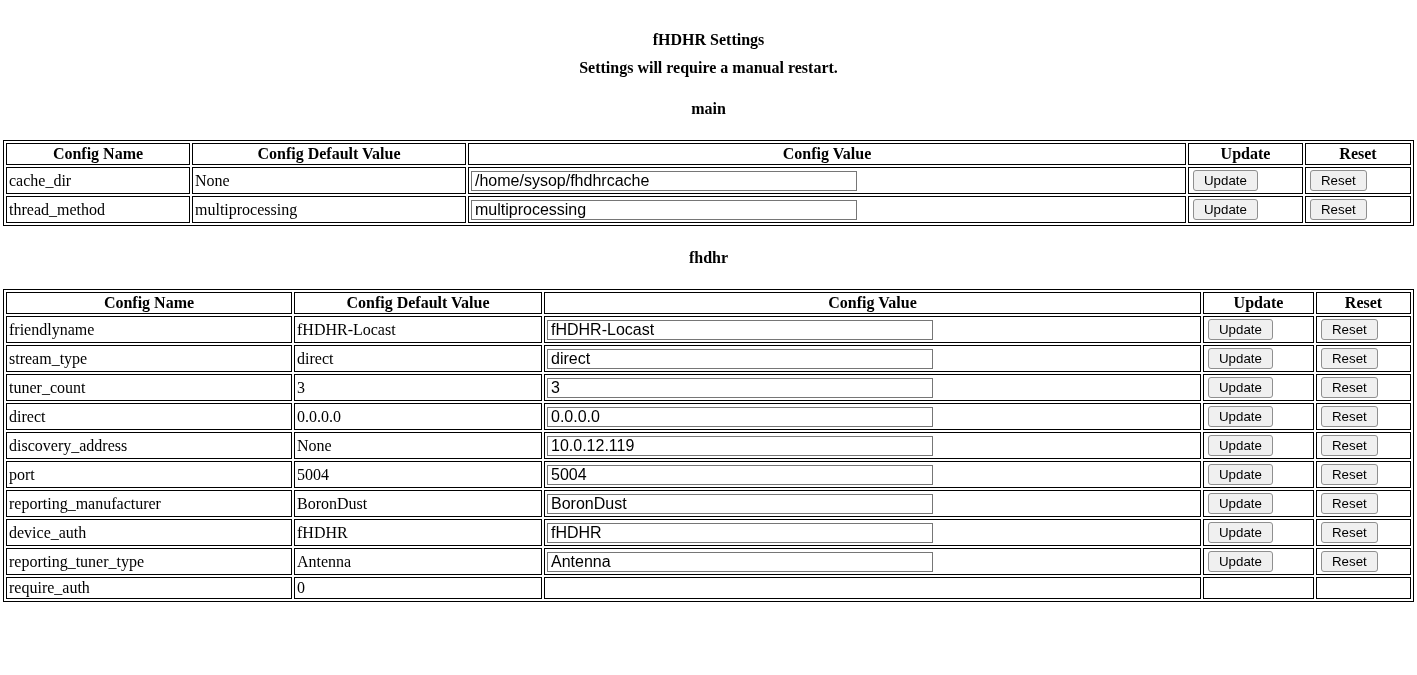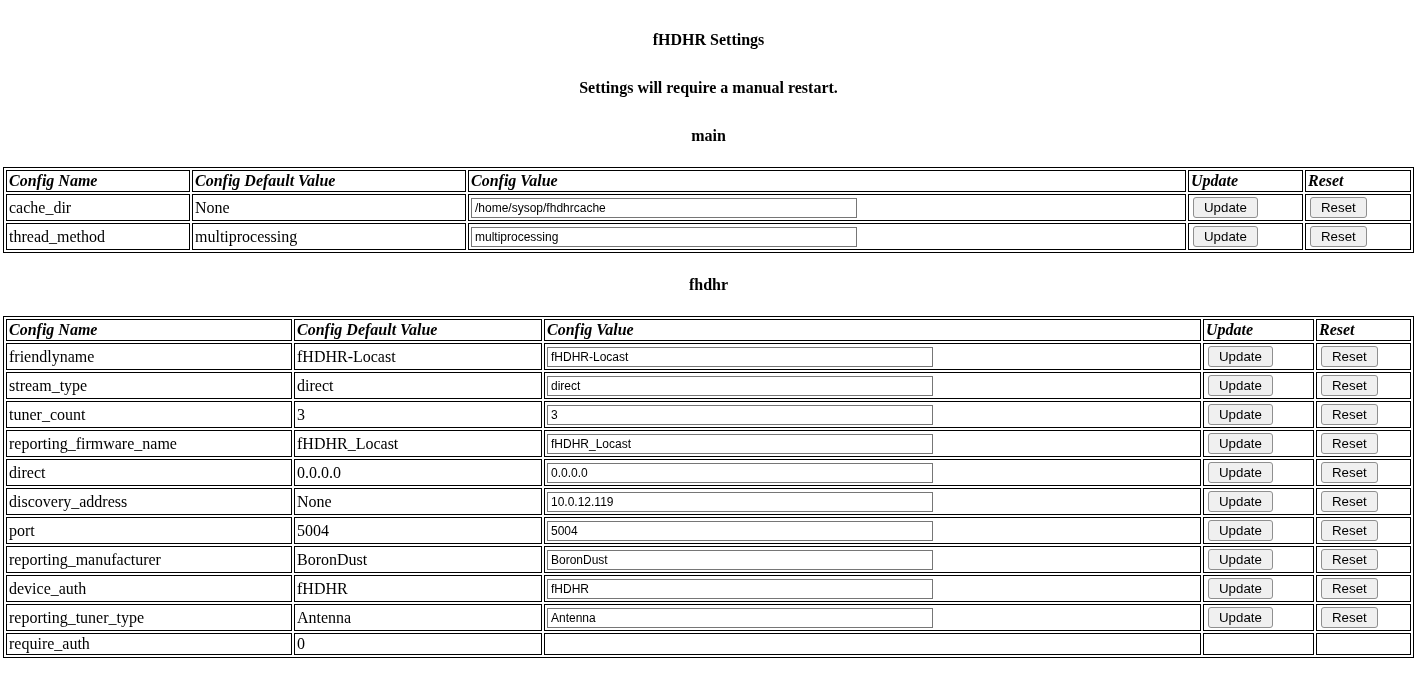--- a/index.html
+++ b/index.html
@@ -10,21 +10,21 @@
   }
   body {
     margin: 3px;
     font-family: "Liberation Serif", serif;
     font-size: 16px;
     width: 1411px;
   }
   .heading {
     text-align: center;
     font-weight: bold;
-    margin: 29px 0;
+    margin: 9px 0;
     line-height: 19px;
   }
   #page-title { margin-top: 27px; }
   .section-heading { margin: 22px 0; }
   table.config-table {
     border-collapse: separate;
     border-spacing: 2px;
     border: 1px solid #000;
     table-layout: fixed;
     width: 1411px;
@@ -32,43 +32,42 @@
   }
   table.config-table th, table.config-table td {
     border: 1px solid #000;
     padding: 1px 2px;
     vertical-align: middle;
     overflow: hidden;
     white-space: nowrap;
   }
   table.config-table th {
     font-weight: bold;
-    text-align: left;
-    font-style: italic;
+    text-align: center;
   }
   
   table.t0 col.c-name    { width: 184px; }
   table.t0 col.c-default { width: 274px; }
   table.t0 col.c-value   { width: 718px; }
   table.t0 col.c-update  { width: 115px; }
   table.t0 col.c-reset   { width: 106px; }
   table.t1 col.c-name    { width: 286px; }
   table.t1 col.c-default { width: 248px; }
   table.t1 col.c-value   { width: 657px; }
   table.t1 col.c-update  { width: 111px; }
   table.t1 col.c-reset   { width: 95px; }
   input.cfg {
     width: 386px;
     height: 20px;
     box-sizing: border-box;
     border: 1px solid #767676;
     background: #fff;
     color: #000;
     font-family: "Liberation Sans", sans-serif;
-    font-size: 12px;
+    font-size: 16px;
     padding: 1px 3px;
     margin: 1px 0;
     display: block;
   }
   button.btn {
     font-family: "Liberation Sans", sans-serif;
     font-size: 13.3px;
     color: #000;
     background: #f0f0f0;
     border: 1px solid #8f8f8f;
@@ -194,33 +193,20 @@
       <input type="text" class="cfg" value="3" style="">
     </td>
     <td>
       <button type="button" class="btn">Update</button>
     </td>
     <td>
       <button type="button" class="btn">Reset</button>
     </td>
   </tr>
 
-  <tr>
-    <td>reporting_firmware_name</td>
-    <td>fHDHR_Locast</td>
-    <td>
-      <input type="text" class="cfg" value="fHDHR_Locast" style="">
-    </td>
-    <td>
-      <button type="button" class="btn">Update</button>
-    </td>
-    <td>
-      <button type="button" class="btn">Reset</button>
-    </td>
-  </tr>
 
   <tr>
     <td>direct</td>
     <td>0.0.0.0</td>
     <td>
       <input type="text" class="cfg" value="0.0.0.0" style="">
     </td>
     <td>
       <button type="button" class="btn">Update</button>
     </td>

